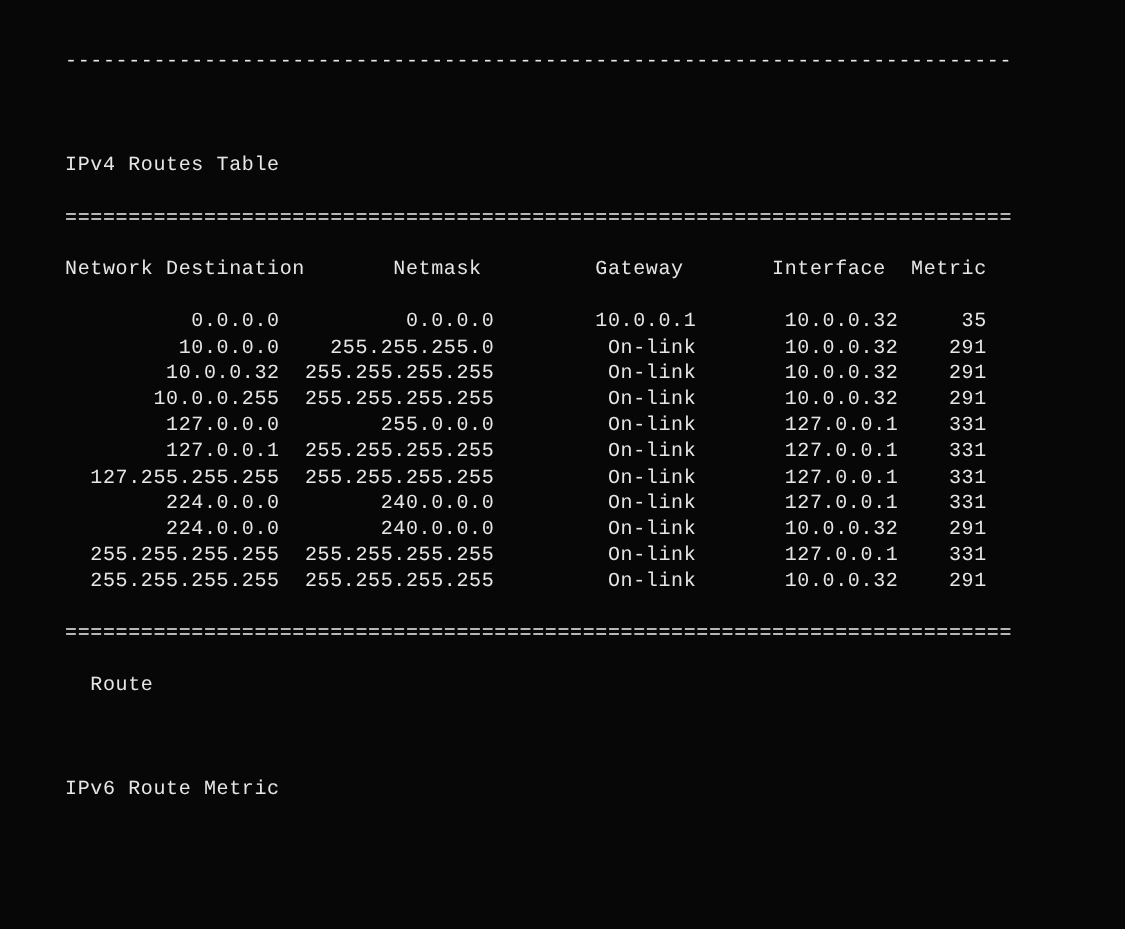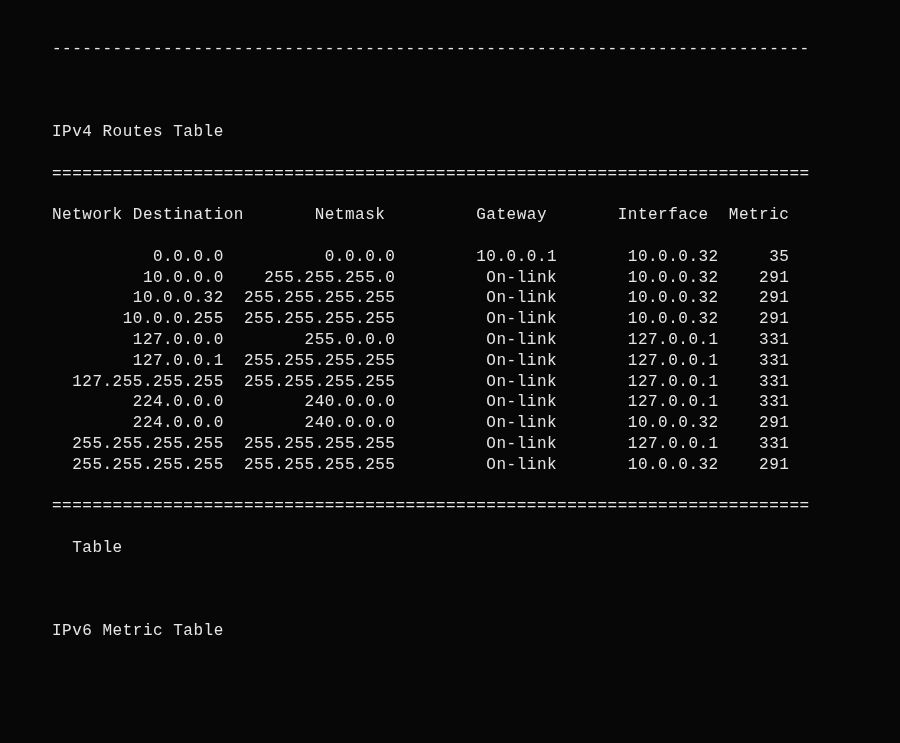--- a/index.html
+++ b/index.html
@@ -25,20 +25,20 @@
 <body>
 
 <div class="term">
 <div class="row">---------------------------------------------------------------------------</div>
 <div class="row"> </div>
 <div class="row">IPv4 Routes Table</div>
 <div class="row">===========================================================================</div>
 <div class="row" id="v4head">Network Destination       Netmask         Gateway       Interface  Metric</div>
 <div id="v4rows"><div class="row">          0.0.0.0          0.0.0.0        10.0.0.1       10.0.0.32     35</div><div class="row">         10.0.0.0    255.255.255.0         On-link       10.0.0.32    291</div><div class="row">        10.0.0.32  255.255.255.255         On-link       10.0.0.32    291</div><div class="row">       10.0.0.255  255.255.255.255         On-link       10.0.0.32    291</div><div class="row">        127.0.0.0        255.0.0.0         On-link       127.0.0.1    331</div><div class="row">        127.0.0.1  255.255.255.255         On-link       127.0.0.1    331</div><div class="row">  127.255.255.255  255.255.255.255         On-link       127.0.0.1    331</div><div class="row">        224.0.0.0        240.0.0.0         On-link       127.0.0.1    331</div><div class="row">        224.0.0.0        240.0.0.0         On-link       10.0.0.32    291</div><div class="row">  255.255.255.255  255.255.255.255         On-link       127.0.0.1    331</div><div class="row">  255.255.255.255  255.255.255.255         On-link       10.0.0.32    291</div></div>
 <div class="row">===========================================================================</div>
-<div class="row" id="v4none">  Table</div>
+<div class="row" id="v4none">  Route</div>
 <div class="row"> </div>
-<div class="row">IPv6 Metric Table</div>
+<div class="row">IPv6 Route Metric</div>
 
 
 
 
 </div>
 
 </body></html>

